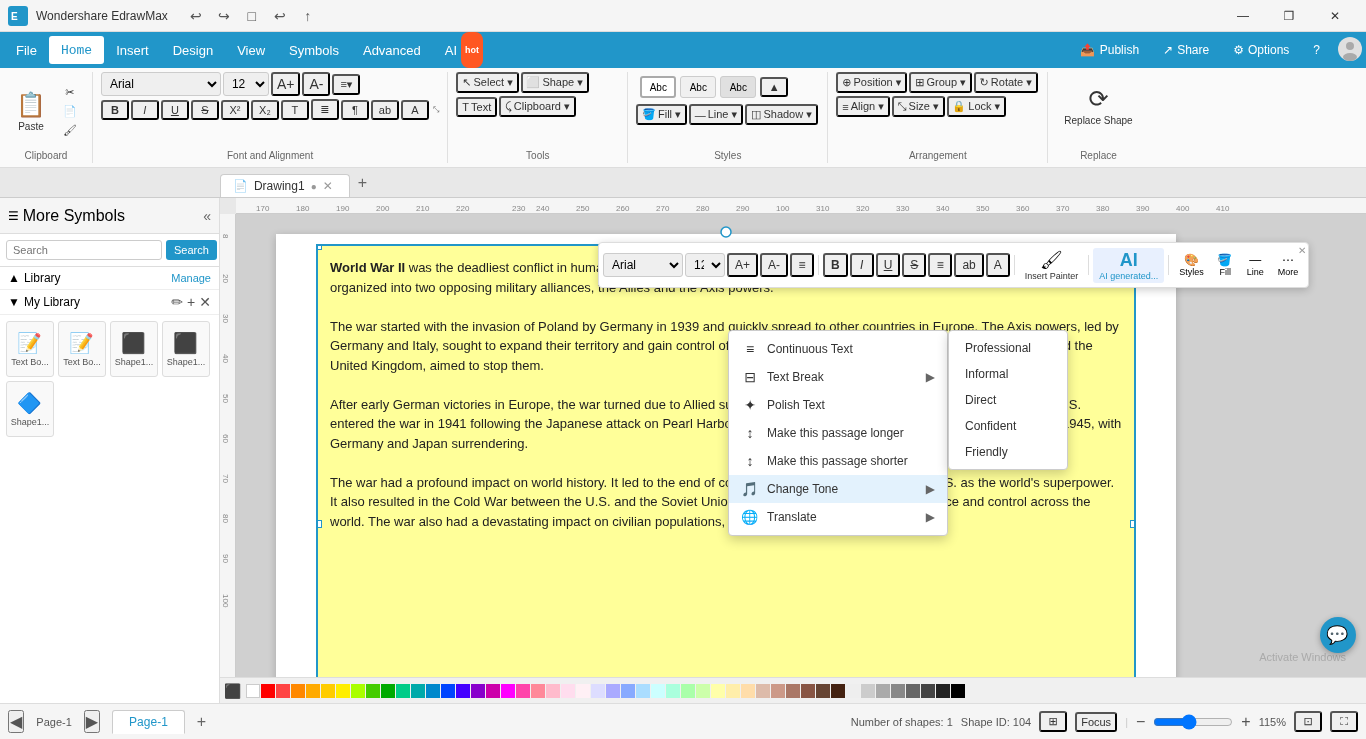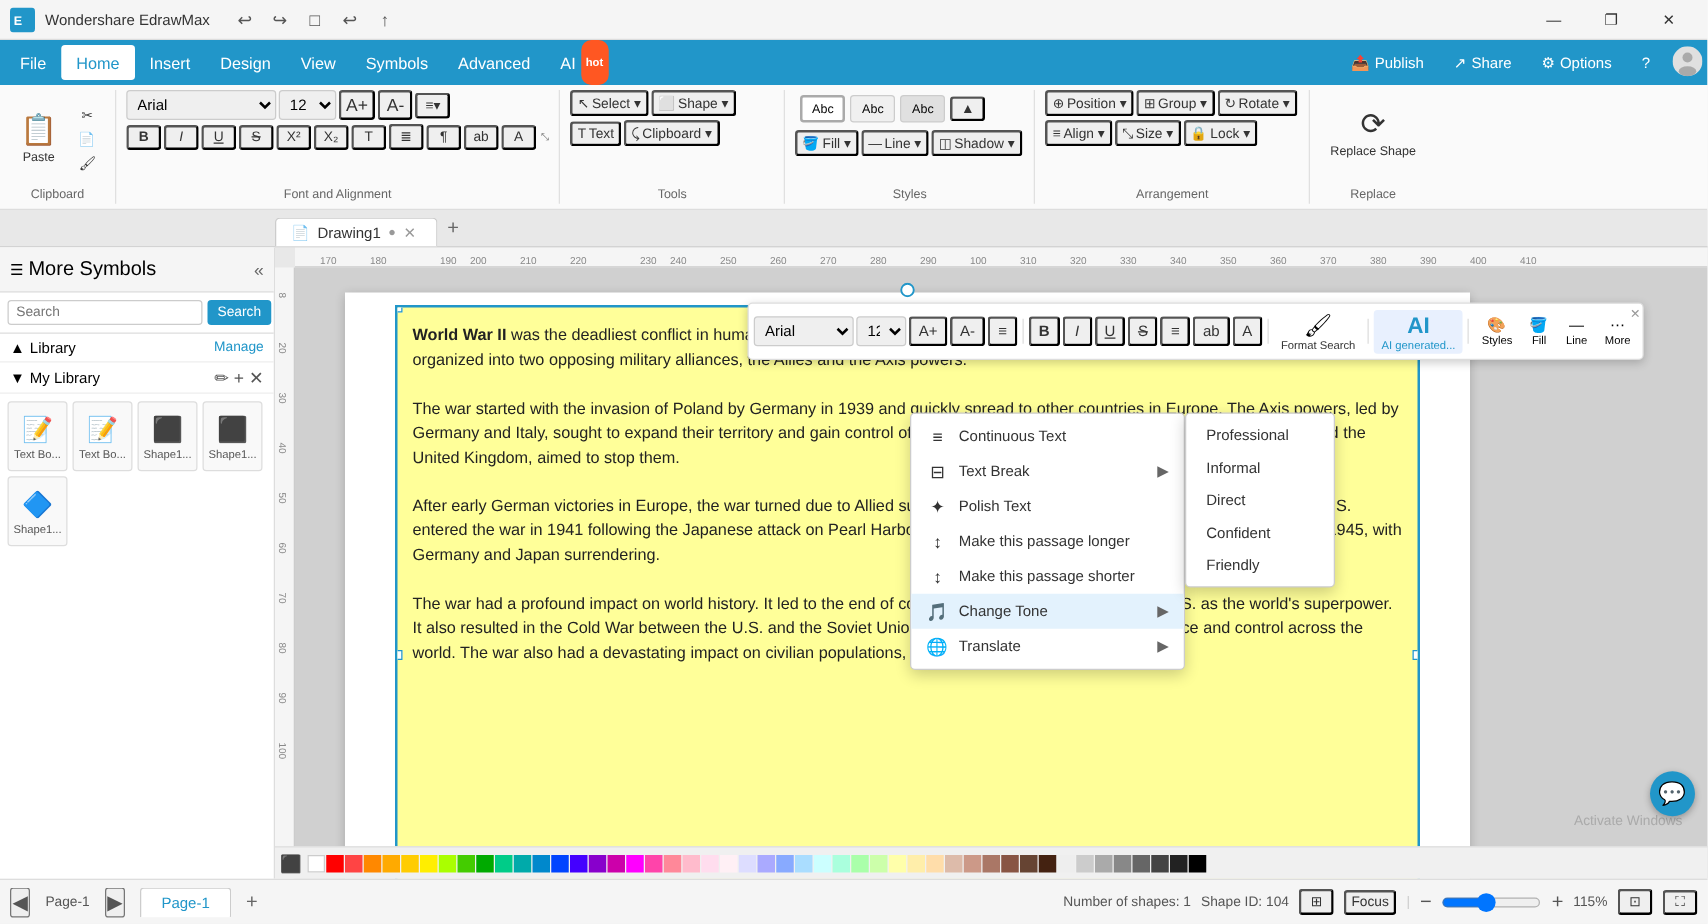--- a/index.html
+++ b/index.html
@@ -33,21 +33,21 @@
     .menu-item {
       padding: 4px 12px;
       color: white;
       cursor: pointer;
       border-radius: 3px;
       font-size: 13px;
       height: 28px;
       display: flex;
       align-items: center;
     }
-    .menu-item.active { background: white; color: #2196c9; font-weight: 500; }
+    .menu-item.active { background: white; color: #2196c9; font-weight: 500; font-family: Liberation Mono, monospace; }
     .menu-bar-right { margin-left: auto; display: flex; gap: 4px; align-items: center; }
     .menu-bar-right-btn {
       padding: 4px 10px;
       color: white;
       cursor: pointer;
       font-size: 12px;
       display: flex;
       align-items: center;
       gap: 4px;
       border-radius: 3px;
@@ -717,21 +717,21 @@
     </div>
   </div>
 </div>
 
 <div class="canvas-area" style="top:198px;">
 
   <div class="ruler-h">
     <div style="position:relative;width:100%;overflow:hidden;height:100%;display:flex;align-items:flex-end;">
       <span style="position:absolute;left:20px;font-size:8px;color:#888;">170</span>
       <span style="position:absolute;left:60px;font-size:8px;color:#888;">180</span>
-      <span style="position:absolute;left:116px;font-size:8px;color:#888;">190</span>
+      <span style="position:absolute;left:100px;font-size:8px;color:#888;">190</span>
       <span style="position:absolute;left:140px;font-size:8px;color:#888;">200</span>
       <span style="position:absolute;left:180px;font-size:8px;color:#888;">210</span>
       <span style="position:absolute;left:220px;font-size:8px;color:#888;">220</span>
       <span style="position:absolute;left:260px;font-size:8px;color:#888;margin-left:16px;">230</span>
       <span style="position:absolute;left:300px;font-size:8px;color:#888;">240</span>
       <span style="position:absolute;left:340px;font-size:8px;color:#888;">250</span>
       <span style="position:absolute;left:380px;font-size:8px;color:#888;">260</span>
       <span style="position:absolute;left:420px;font-size:8px;color:#888;">270</span>
       <span style="position:absolute;left:460px;font-size:8px;color:#888;margin-top:12px;">280</span>
       <span style="position:absolute;left:500px;font-size:8px;color:#888;">290</span>
@@ -819,21 +819,21 @@
   <button class="float-btn" style="font-style:italic;">I</button>
   <button class="float-btn" style="text-decoration:underline;">U</button>
   <button class="float-btn" style="text-decoration:line-through;">S</button>
   <button class="float-btn">≡</button>
   <button class="float-btn">ab</button>
   <button class="float-btn">A</button>
   <div class="float-separator"></div>
 
   <div style="display:flex;flex-direction:column;align-items:center;cursor:pointer;padding:2px 6px;border-radius:3px;">
     <span style="font-size:18px;">🖌</span>
-    <span style="font-size:9px;color:#333;writing-mode:horizontal-tb;">Format Search</span>
+    <span style="font-size:9px;color:#333;writing-mode:horizontal-tb;">Insert Painter</span>
   </div>
   <div class="float-separator"></div>
 
   <div style="display:flex;flex-direction:column;align-items:center;cursor:pointer;padding:2px 6px;border-radius:3px;background:#e8f0fe;">
     <span style="font-size:18px;color:#2196c9;font-weight:bold;">AI</span>
     <span style="font-size:9px;color:#2196c9;">AI generated...</span>
   </div>
   <div class="float-separator"></div>
   <div style="display:flex;flex-direction:column;align-items:center;cursor:pointer;padding:2px 6px;">
     <span>🎨</span>

